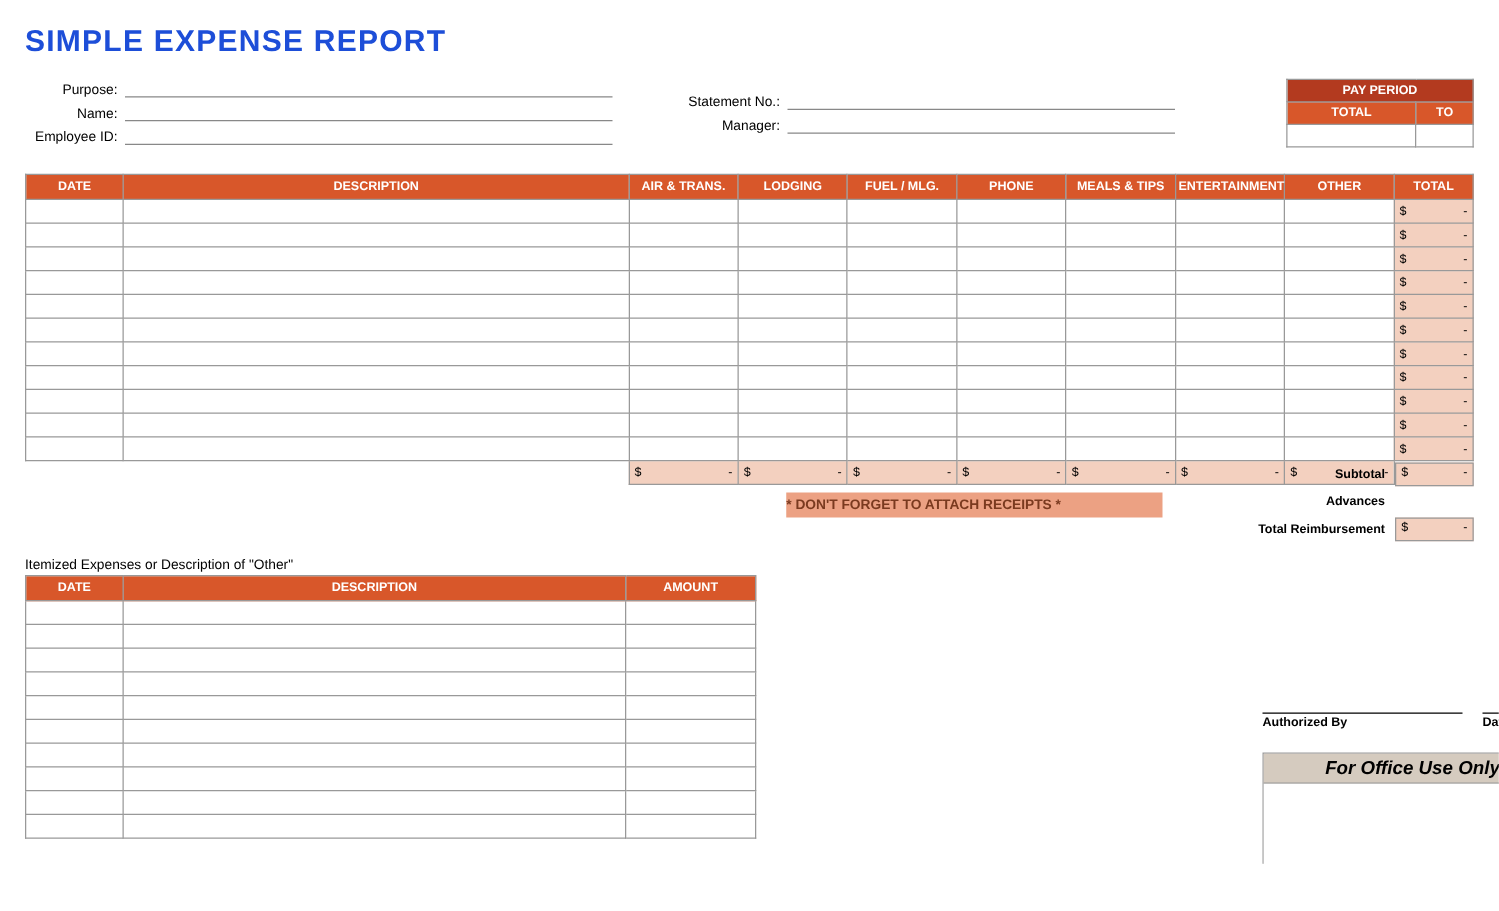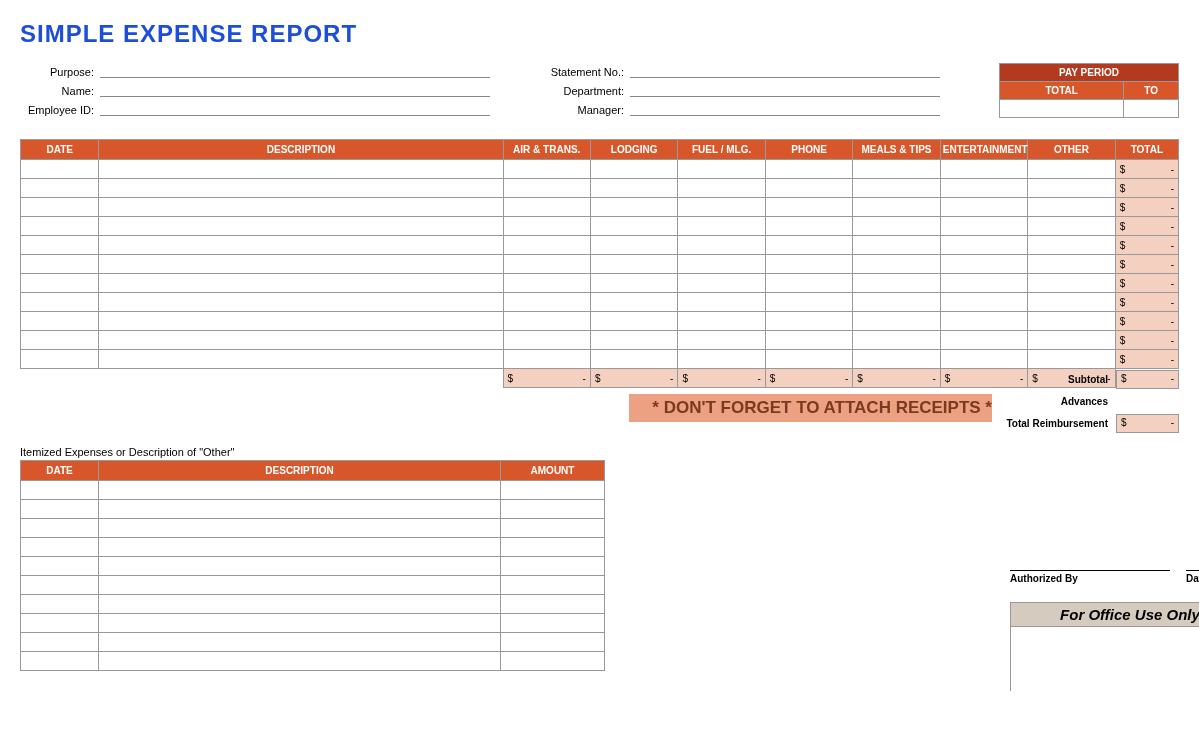--- a/index.html
+++ b/index.html
@@ -41,21 +41,21 @@
     padding-right: 6px;
     font-size: 11px;
   }
   .field-line {
     flex: 1;
     border-bottom: 1px solid #888;
     height: 16px;
   }
   .pay-period {
     margin-left: auto;
-    width: 180px;
+    width: 150px;
     border-collapse: collapse;
   }
   .pay-period th, .pay-period td {
     border: 1px solid #999;
     text-align: center;
     font-size: 10px;
   }
   .pp-head {
     background: #b33a1f;
     color: #fff;
@@ -107,24 +107,24 @@
     text-align: right;
     font-size: 10px;
     height: 19px;
   }
   .sum-row .sym { float: left; }
   .sum-row .no-bg { background: #fff; border: none; }
   .notice {
     background: #eca183;
     color: #7a3a1f;
     font-weight: bold;
-    text-align: right;
-    font-size: 17px;
+    text-align: left;
+    font-size: 11px;
     padding: 4px 0;
-    width: 363px;
+    width: 301px;
     margin-left: 609px;
     margin-top: 6px;
   }
   .summary {
     margin-left: auto;
     width: 250px;
     margin-top: -20px;
   }
   .summary-line {
     display: flex;
@@ -234,24 +234,20 @@
           <div class="field-line"></div>
         </div>
     <div class="field-row">
           <div class="field-label">Employee ID:</div>
           <div class="field-line"></div>
         </div>
   </div>
   <div class="info-right">
     <div class="field-row">
           <div class="field-label" style="width:90px">Statement No.:</div>
-          <div class="field-line"></div>
-        </div>
-    <div class="field-row">
-          <div class="field-label" style="width:90px">Department:</div>
           <div class="field-line"></div>
         </div>
     <div class="field-row">
           <div class="field-label" style="width:90px">Manager:</div>
           <div class="field-line"></div>
         </div>
   </div>
   <table class="pay-period">
     <tbody>
           <tr>

